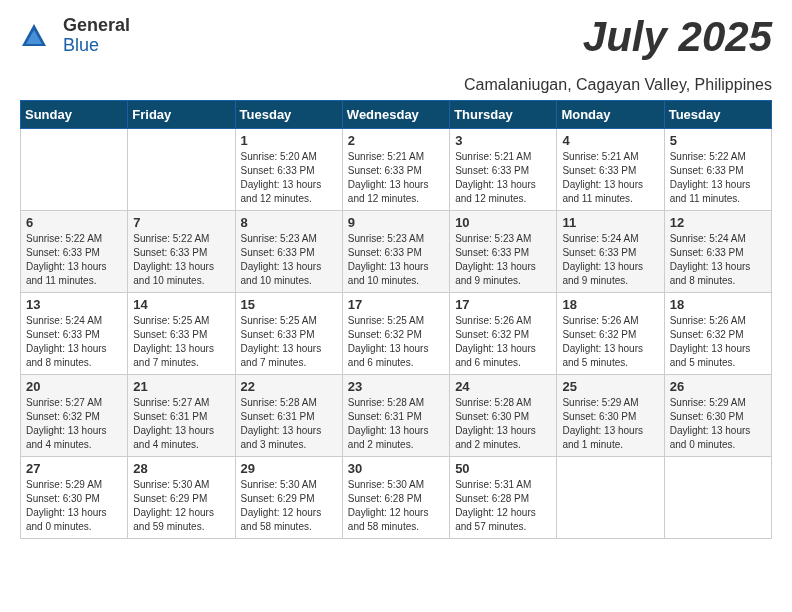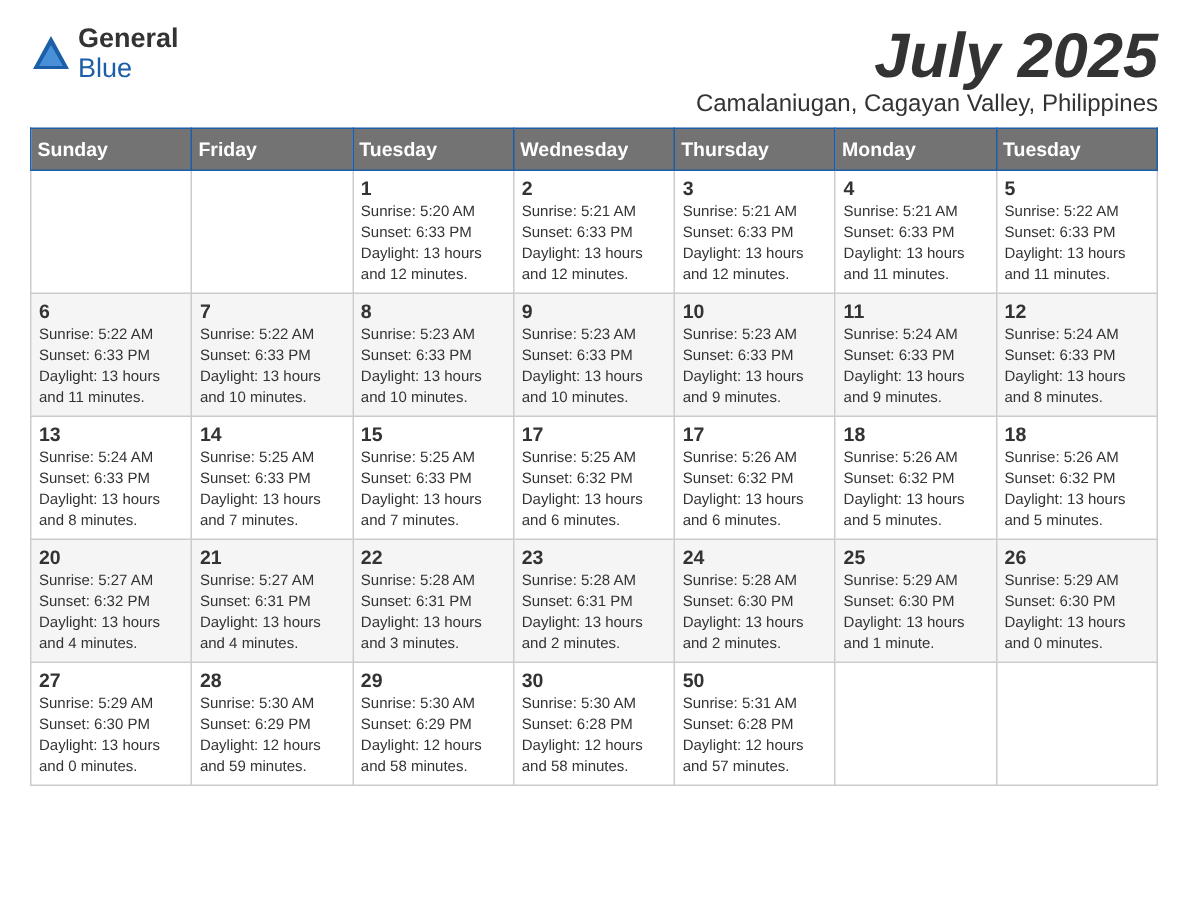--- a/index.html
+++ b/index.html
@@ -12,21 +12,21 @@
     }
     .header {
       display: flex;
       justify-content: space-between;
       align-items: flex-start;
       margin-bottom: 6px;
     }
     .logo {
       display: flex;
       align-items: center;
-      gap: 4px;
+      gap: 15px;
     }
     .logo-text {
       display: flex;
       flex-direction: column;
       line-height: 1.1;
     }
     .logo-general {
       font-size: 18px;
       font-weight: bold;
       color: #333;
@@ -46,29 +46,29 @@
     .month-title {
       font-size: 42px;
       font-weight: bold;
       color: #333;
       line-height: 1;
       font-style: italic;
     }
     .location-title {
       font-size: 16px;
       color: #333;
-      margin-top: 3px;
+      margin-top: 18px;
     }
     .calendar {
       width: 100%;
       border-collapse: collapse;
       border: 1px solid #ccc;
     }
     .calendar th {
-      background: #737373;
+      background: #0c4a6e;
       color: #fff;
       font-size: 13px;
       font-weight: bold;
       padding: 6px 4px;
       text-align: left;
       border: 1px solid #1a5fa8;
     }
     .calendar td {
       vertical-align: top;
       border: 1px solid #ccc;

